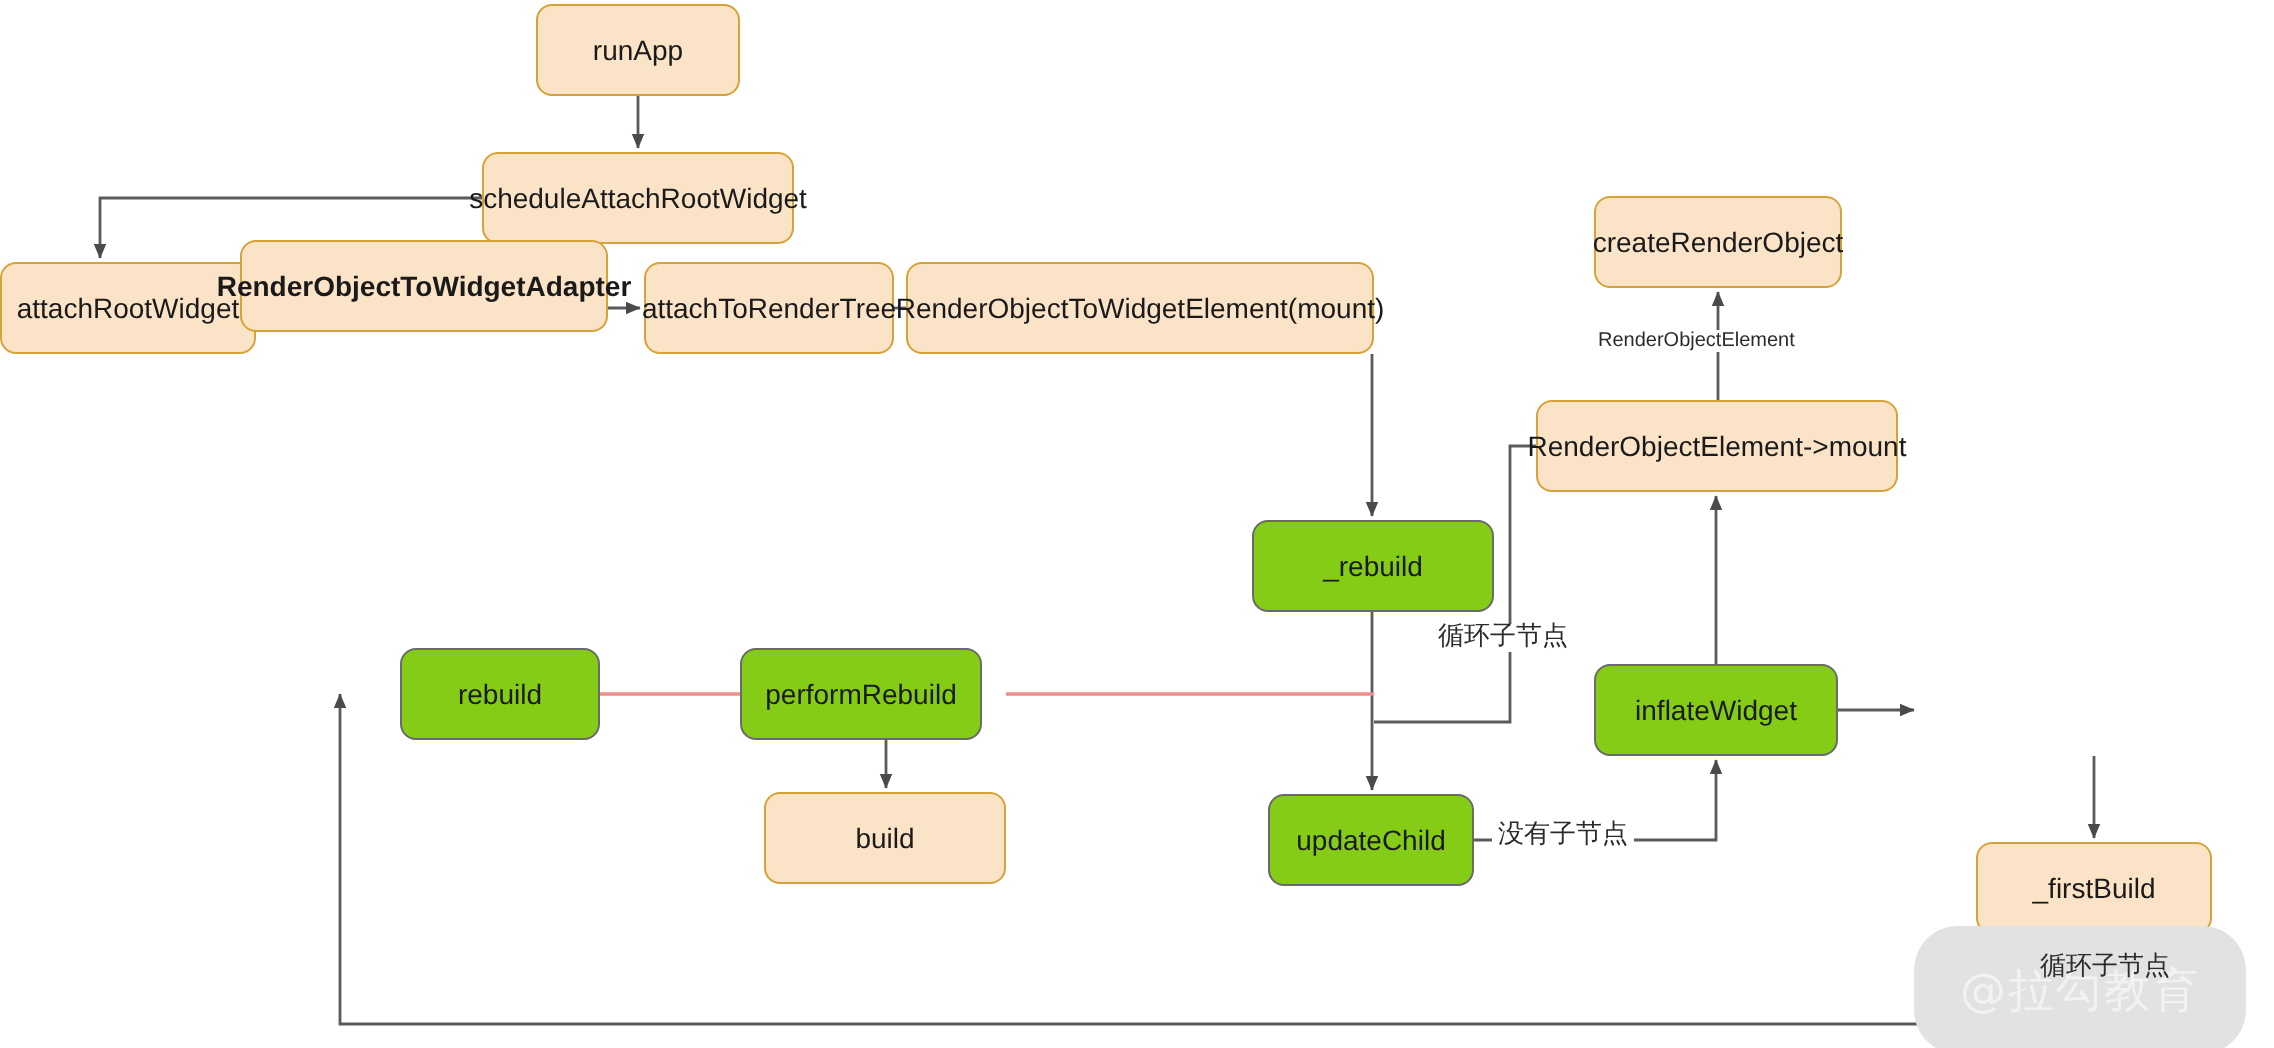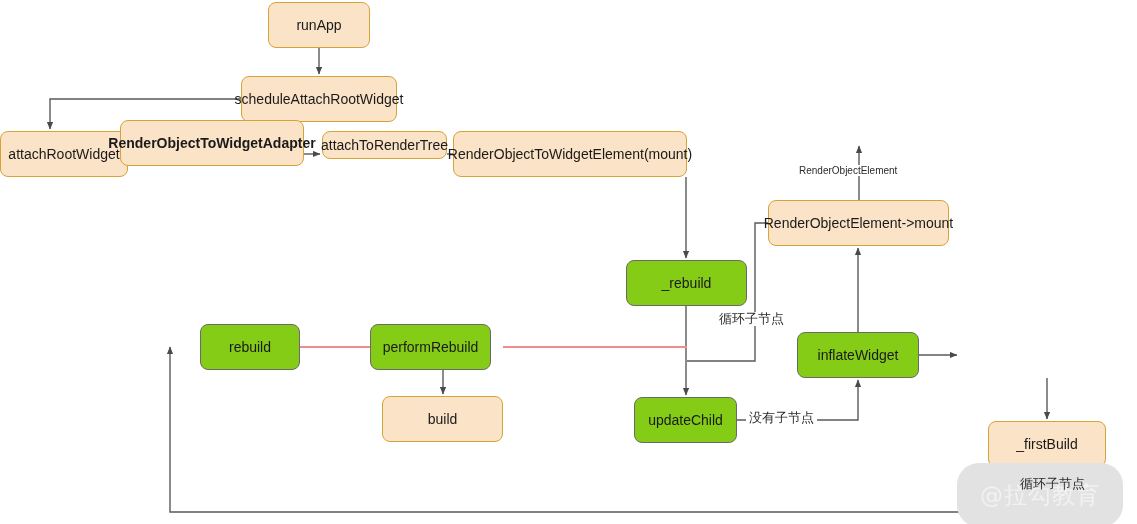--- a/index.html
+++ b/index.html
@@ -139,28 +139,31 @@
   </div>
 
   <div class="node orange" style="left:0px;top:131px;width:128px;height:46px;">
     <span>attachRootWidget</span>
   </div>
 
   <div class="node orange" style="left:120px;top:120px;width:184px;height:46px;font-weight:bold;">
     <span>RenderObjectToWidgetAdapter</span>
   </div>
 
-  <div class="node orange" style="left:322px;top:131px;width:125px;height:28px;">
+  <div class="node orange" style="left:322px;top:131px;width:125px;height:46px;">
     <span>attachToRenderTree</span>
   </div>
 
   <div class="node orange" style="left:453px;top:131px;width:234px;height:46px;">
     <span>RenderObjectToWidgetElement(mount)</span>
   </div>
 
+  <div class="node orange" style="left:797px;top:98px;width:124px;height:46px;">
+    <span>createRenderObject</span>
+  </div>
 
   <div class="node orange" style="left:768px;top:200px;width:181px;height:46px;">
     <span>RenderObjectElement-&gt;mount</span>
   </div>
 
   <div class="node pink" style="left:626px;top:260px;width:121px;height:46px;">
     <span>_rebuild</span>
   </div>
 
   <div class="node pink" style="left:200px;top:324px;width:100px;height:46px;">

